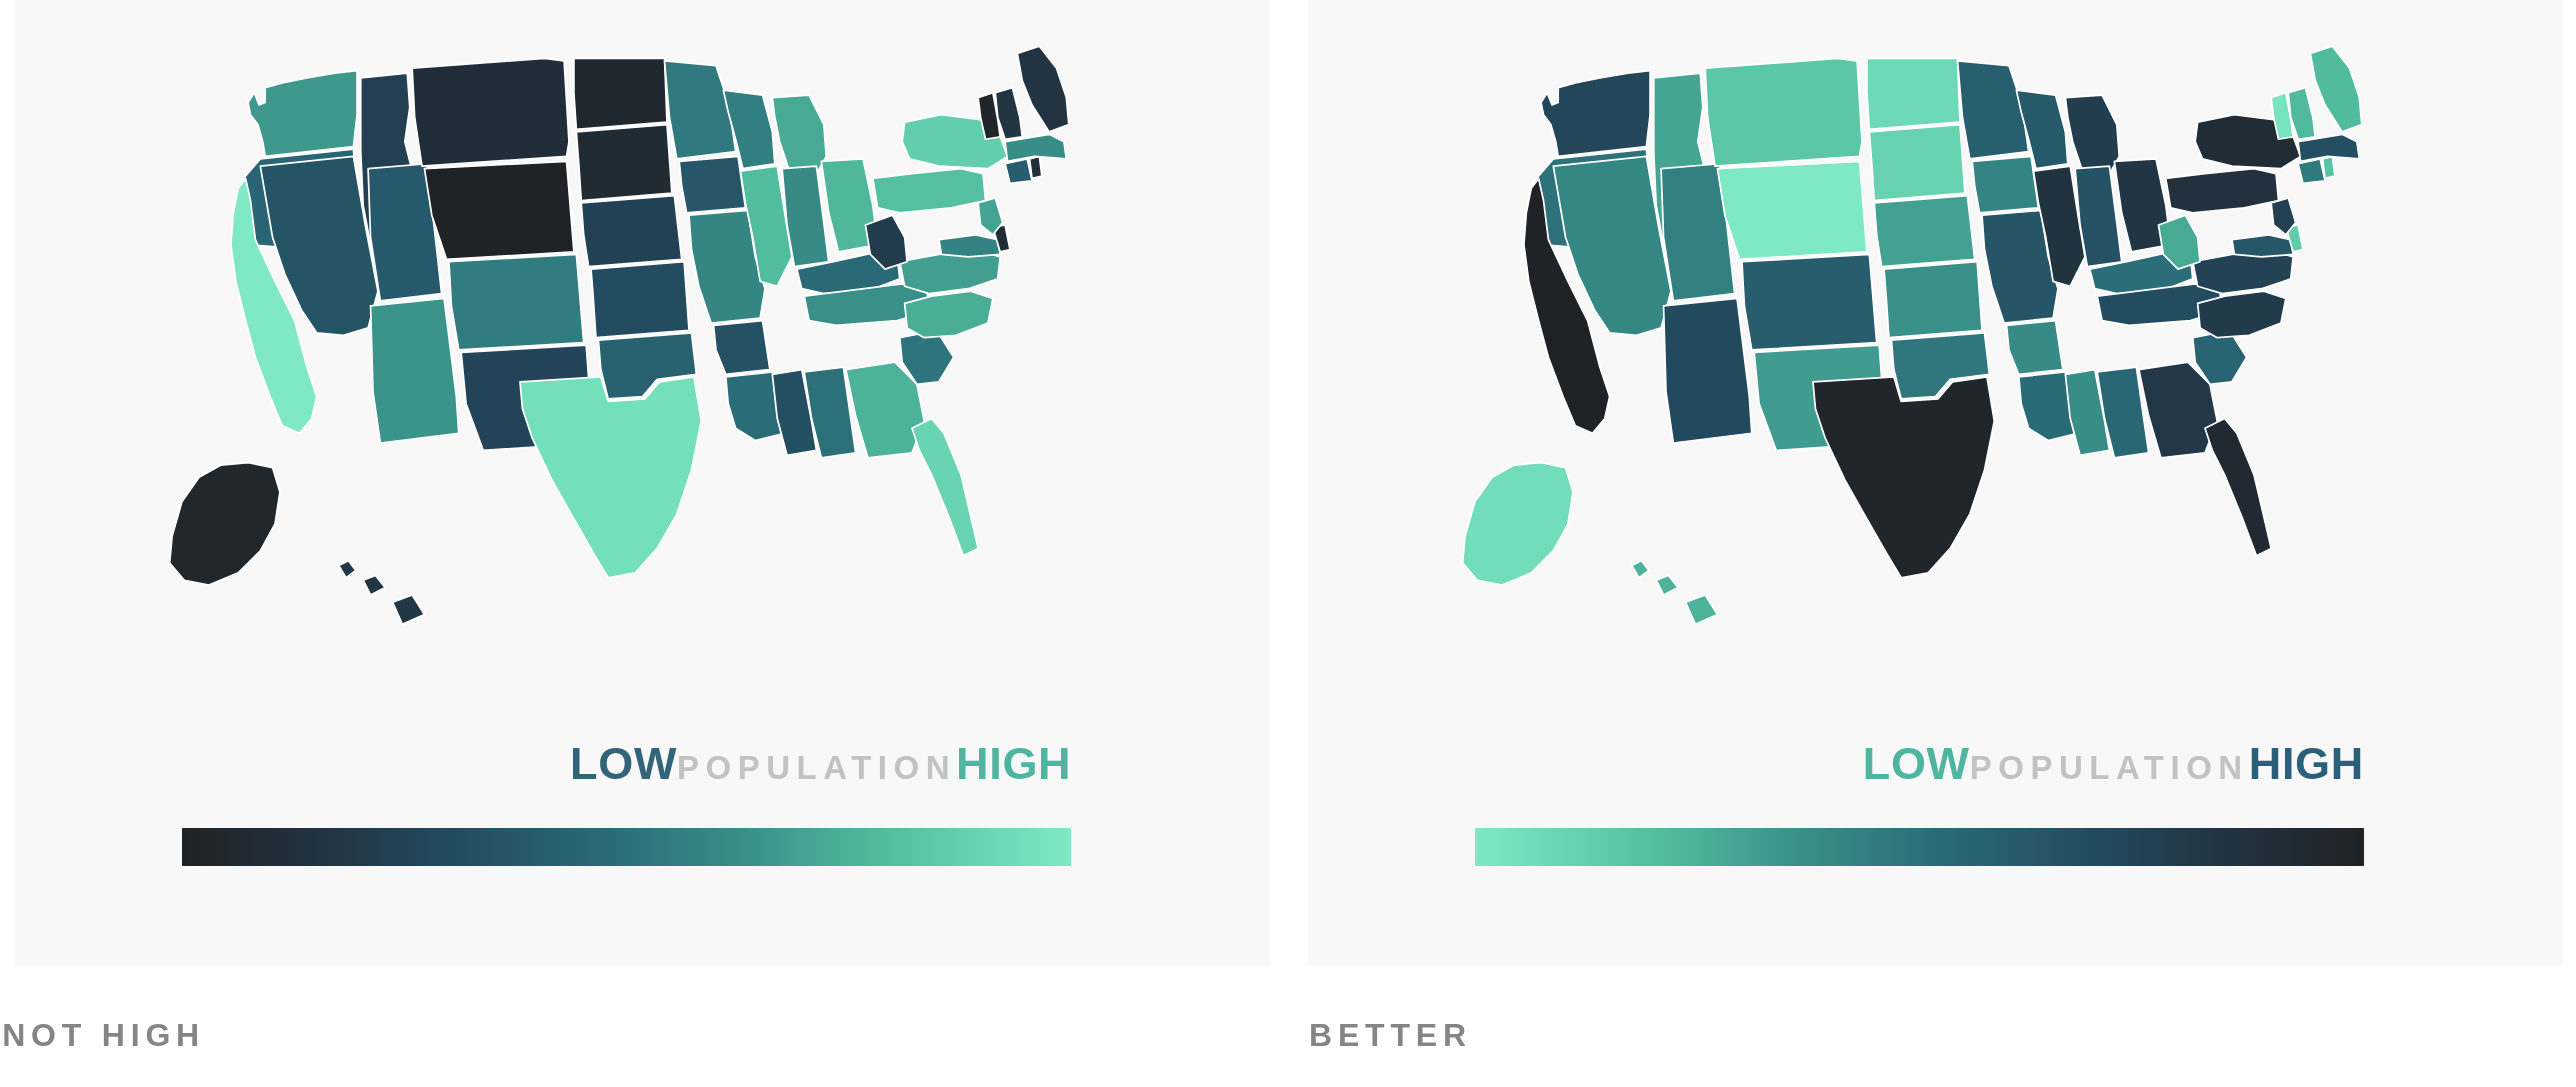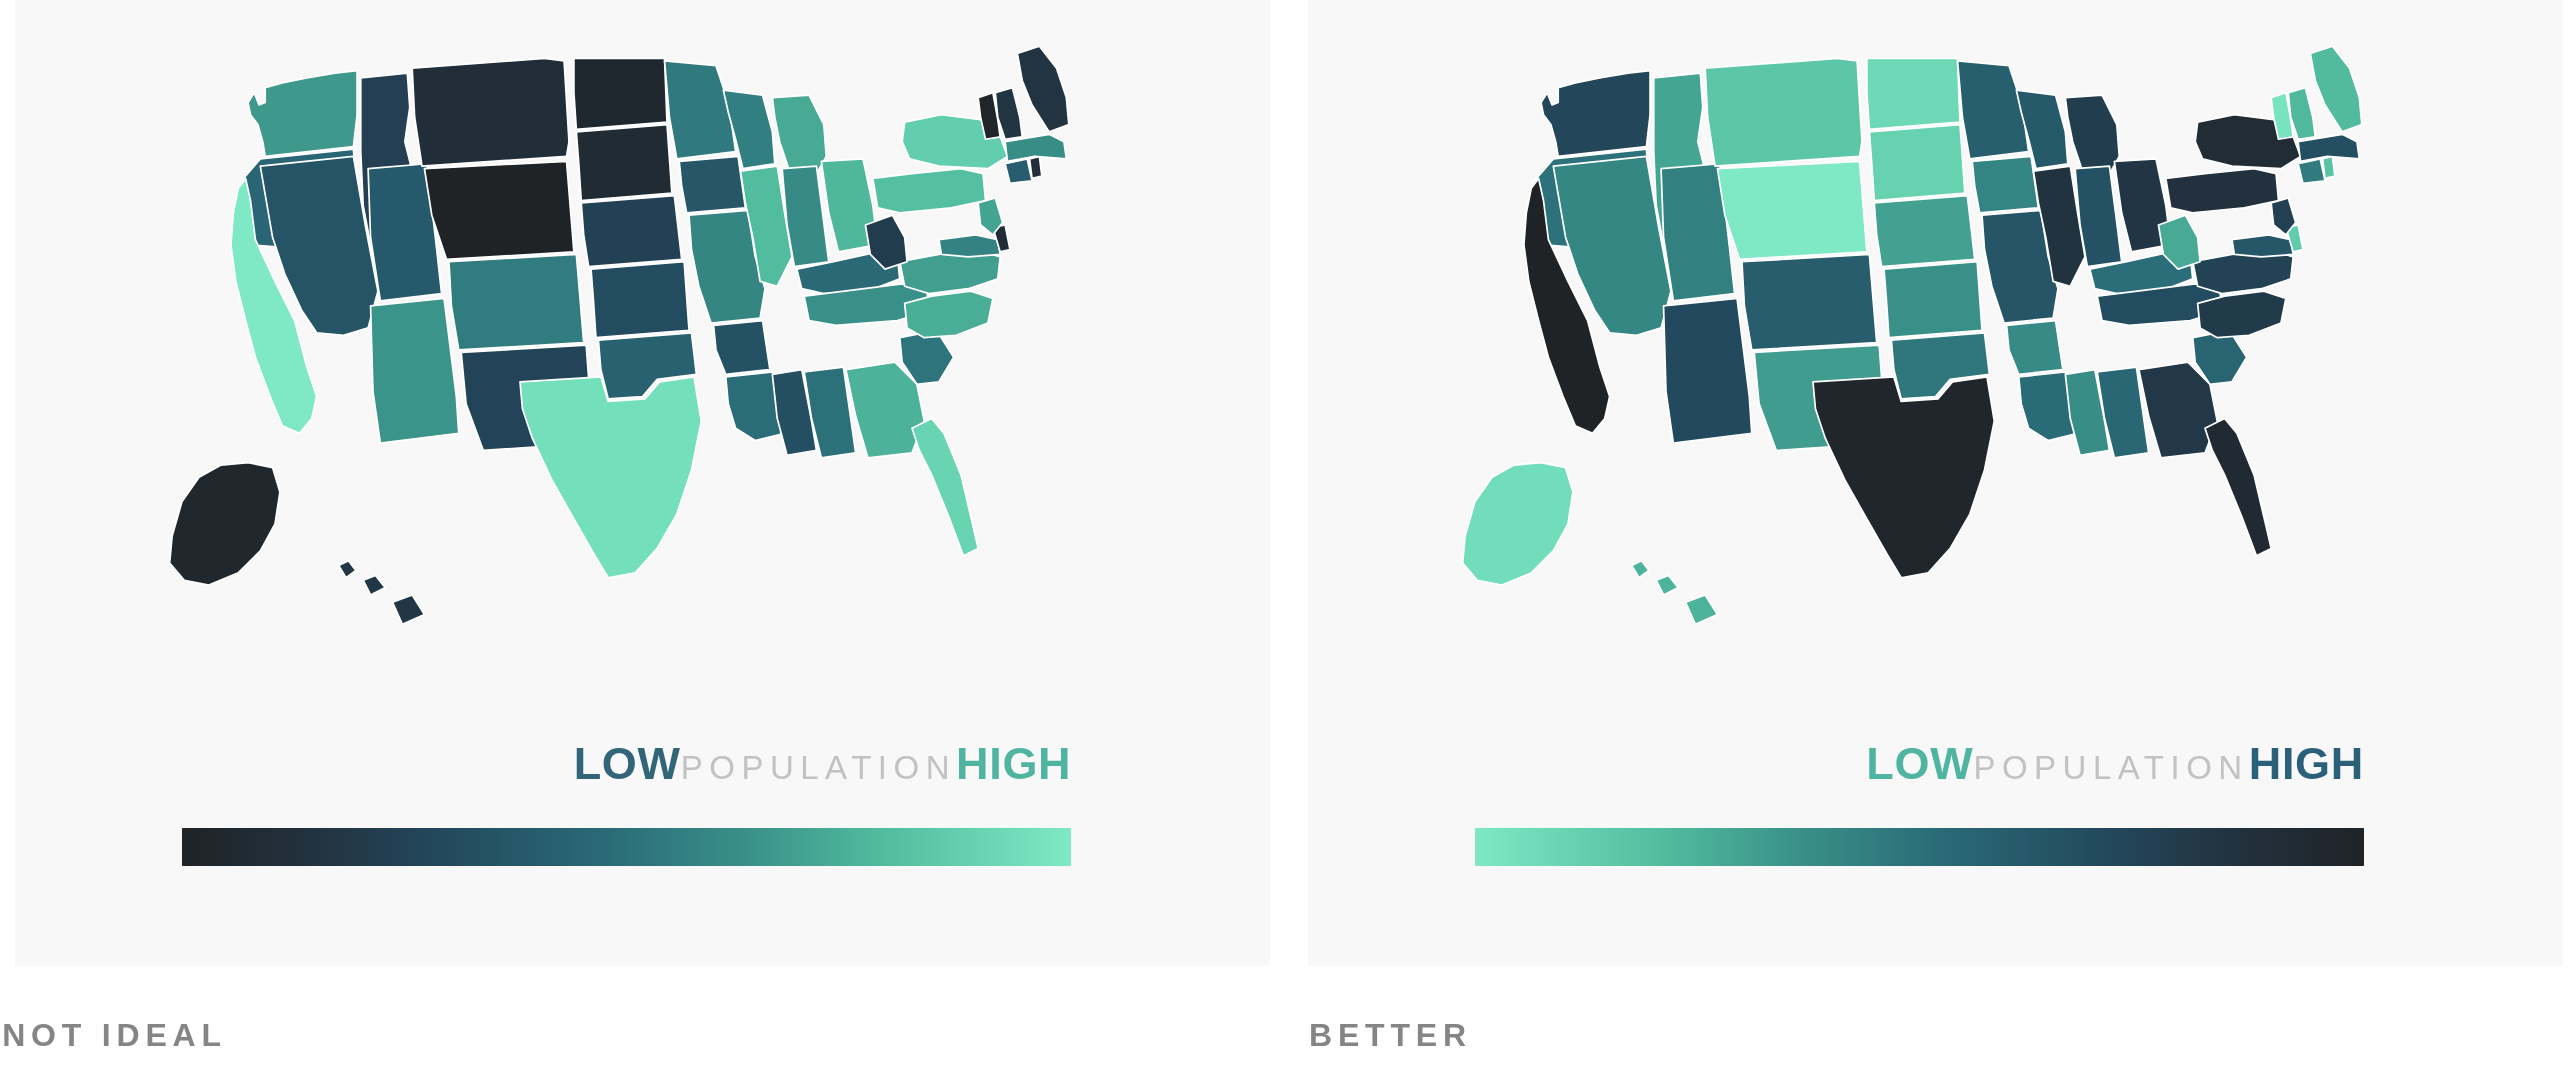--- a/index.html
+++ b/index.html
@@ -46,21 +46,21 @@
   }
   .lg-low, .lg-high{
     font-size:45px;
     font-weight:700;
     letter-spacing:0.7px;
     line-height:1;
     white-space:nowrap;
   }
   .lg-mid{
     font-size:33px;
-    font-weight:400;
+    font-weight:700;
     letter-spacing:6.5px;
     color:#c2c2c2;
     line-height:1;
     white-space:nowrap;
     flex:0 0 auto;
   }
   .bar{
     margin-top:35px;
     height:38px;
     width:889px;
@@ -155,21 +155,21 @@
     </div>
     <div class="legend">
       <div class="legend-labels">
         <span class="lg-low" style="color: rgb(51, 101, 121);">LOW</span>
         <span class="lg-mid" style="color: rgb(194, 194, 194);">POPULATION</span>
         <span class="lg-high" style="color: rgb(79, 181, 160);">HIGH</span>
       </div>
       <div class="bar" id="bar-left"></div>
     </div>
   </div>
-  <div class="caption" id="caption-left">NOT IDEAL</div>
+  <div class="caption" id="caption-left">NOT HIGH</div>
 
   <div class="panel" id="panel-right">
     <div class="map-wrap">
       <svg viewBox="0 0 960 600" preserveAspectRatio="xMidYMid meet">
         <g id="states-right">
             <polygon points="172,60 172,48 186,44 206,40 229,36 247,34 247,70 244,96 172,104 170,92 166,78 160,70 158,60 163,52 167,62" fill="rgb(35,70,90)" class="state"></polygon>
             <polygon points="168,106 244,98 248,148 246,176 232,182 158,176 152,150 150,128 156,120" fill="rgb(45,114,123)" class="state"></polygon>
             <polygon points="150,130 156,122 160,140 164,172 180,206 196,238 206,276 214,300 210,318 200,330 186,324 176,300 164,268 156,238 148,206 144,176 146,150" fill="rgb(31,35,38)" class="state"></polygon>
             <polygon points="168,112 244,104 254,162 264,214 256,244 236,250 214,248 202,230 188,200 178,170" fill="rgb(53,135,132)" class="state"></polygon>
             <polygon points="250,40 288,36 290,64 286,92 294,124 300,152 296,172 258,176 252,144 250,100" fill="rgb(69,165,147)" class="state"></polygon>

